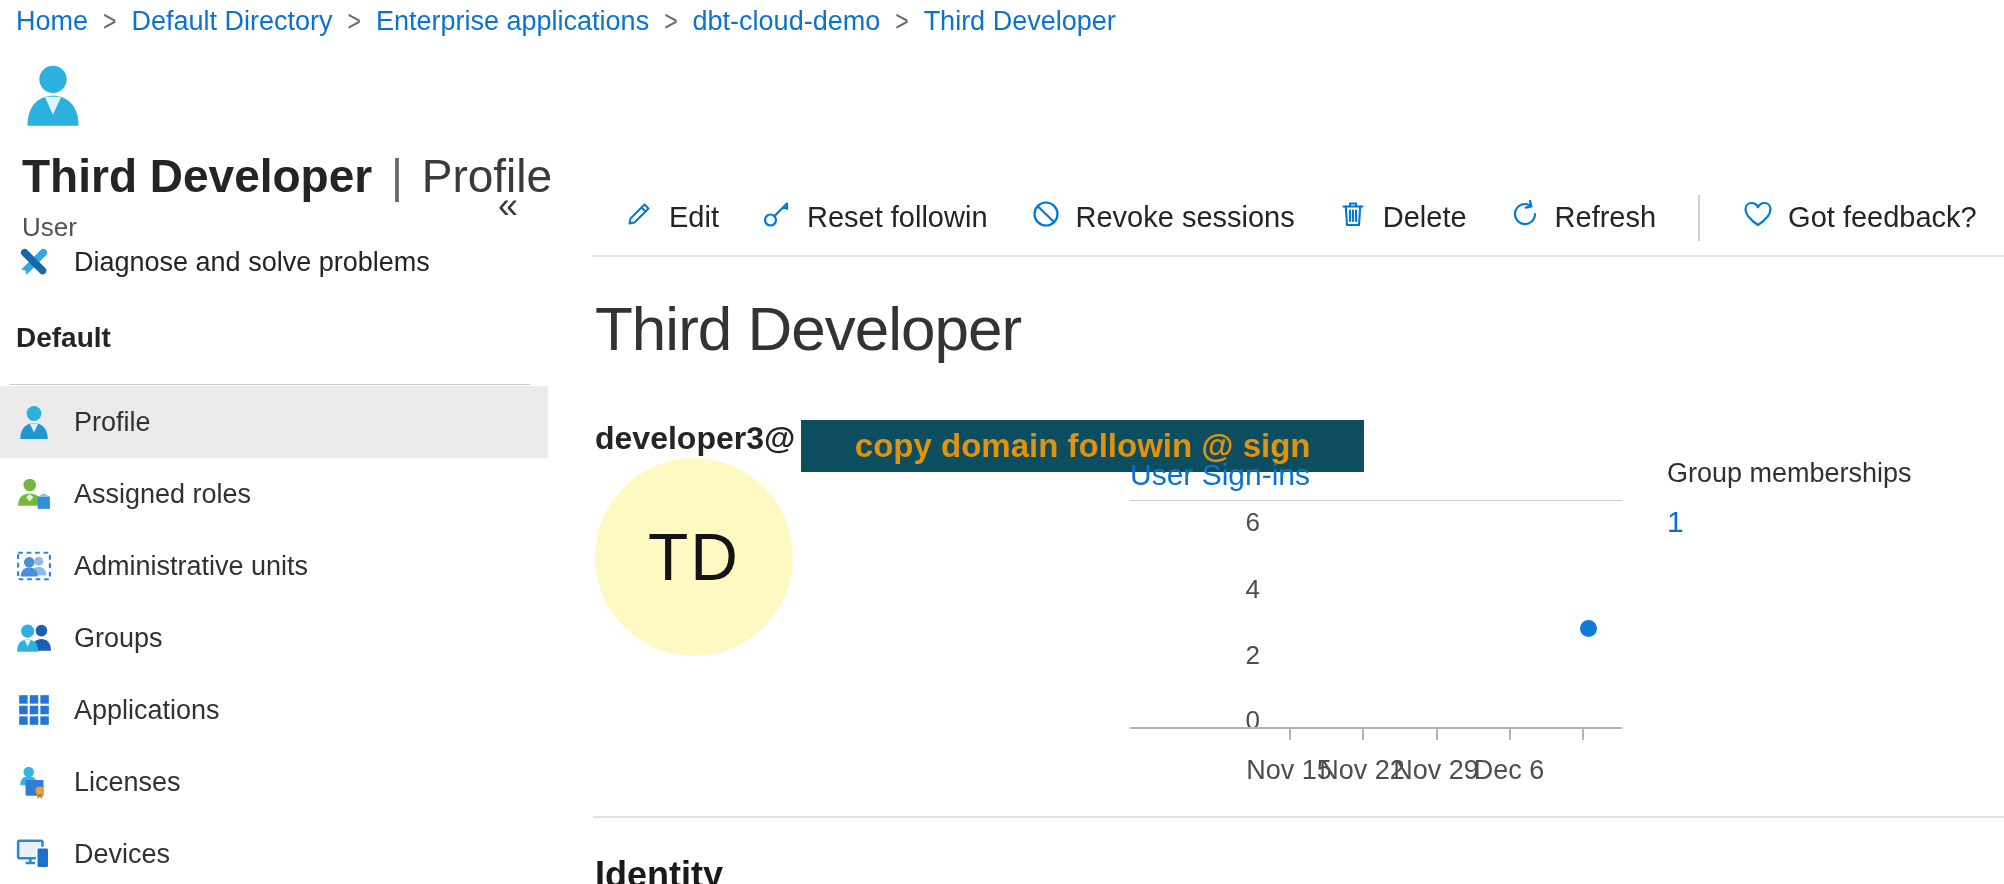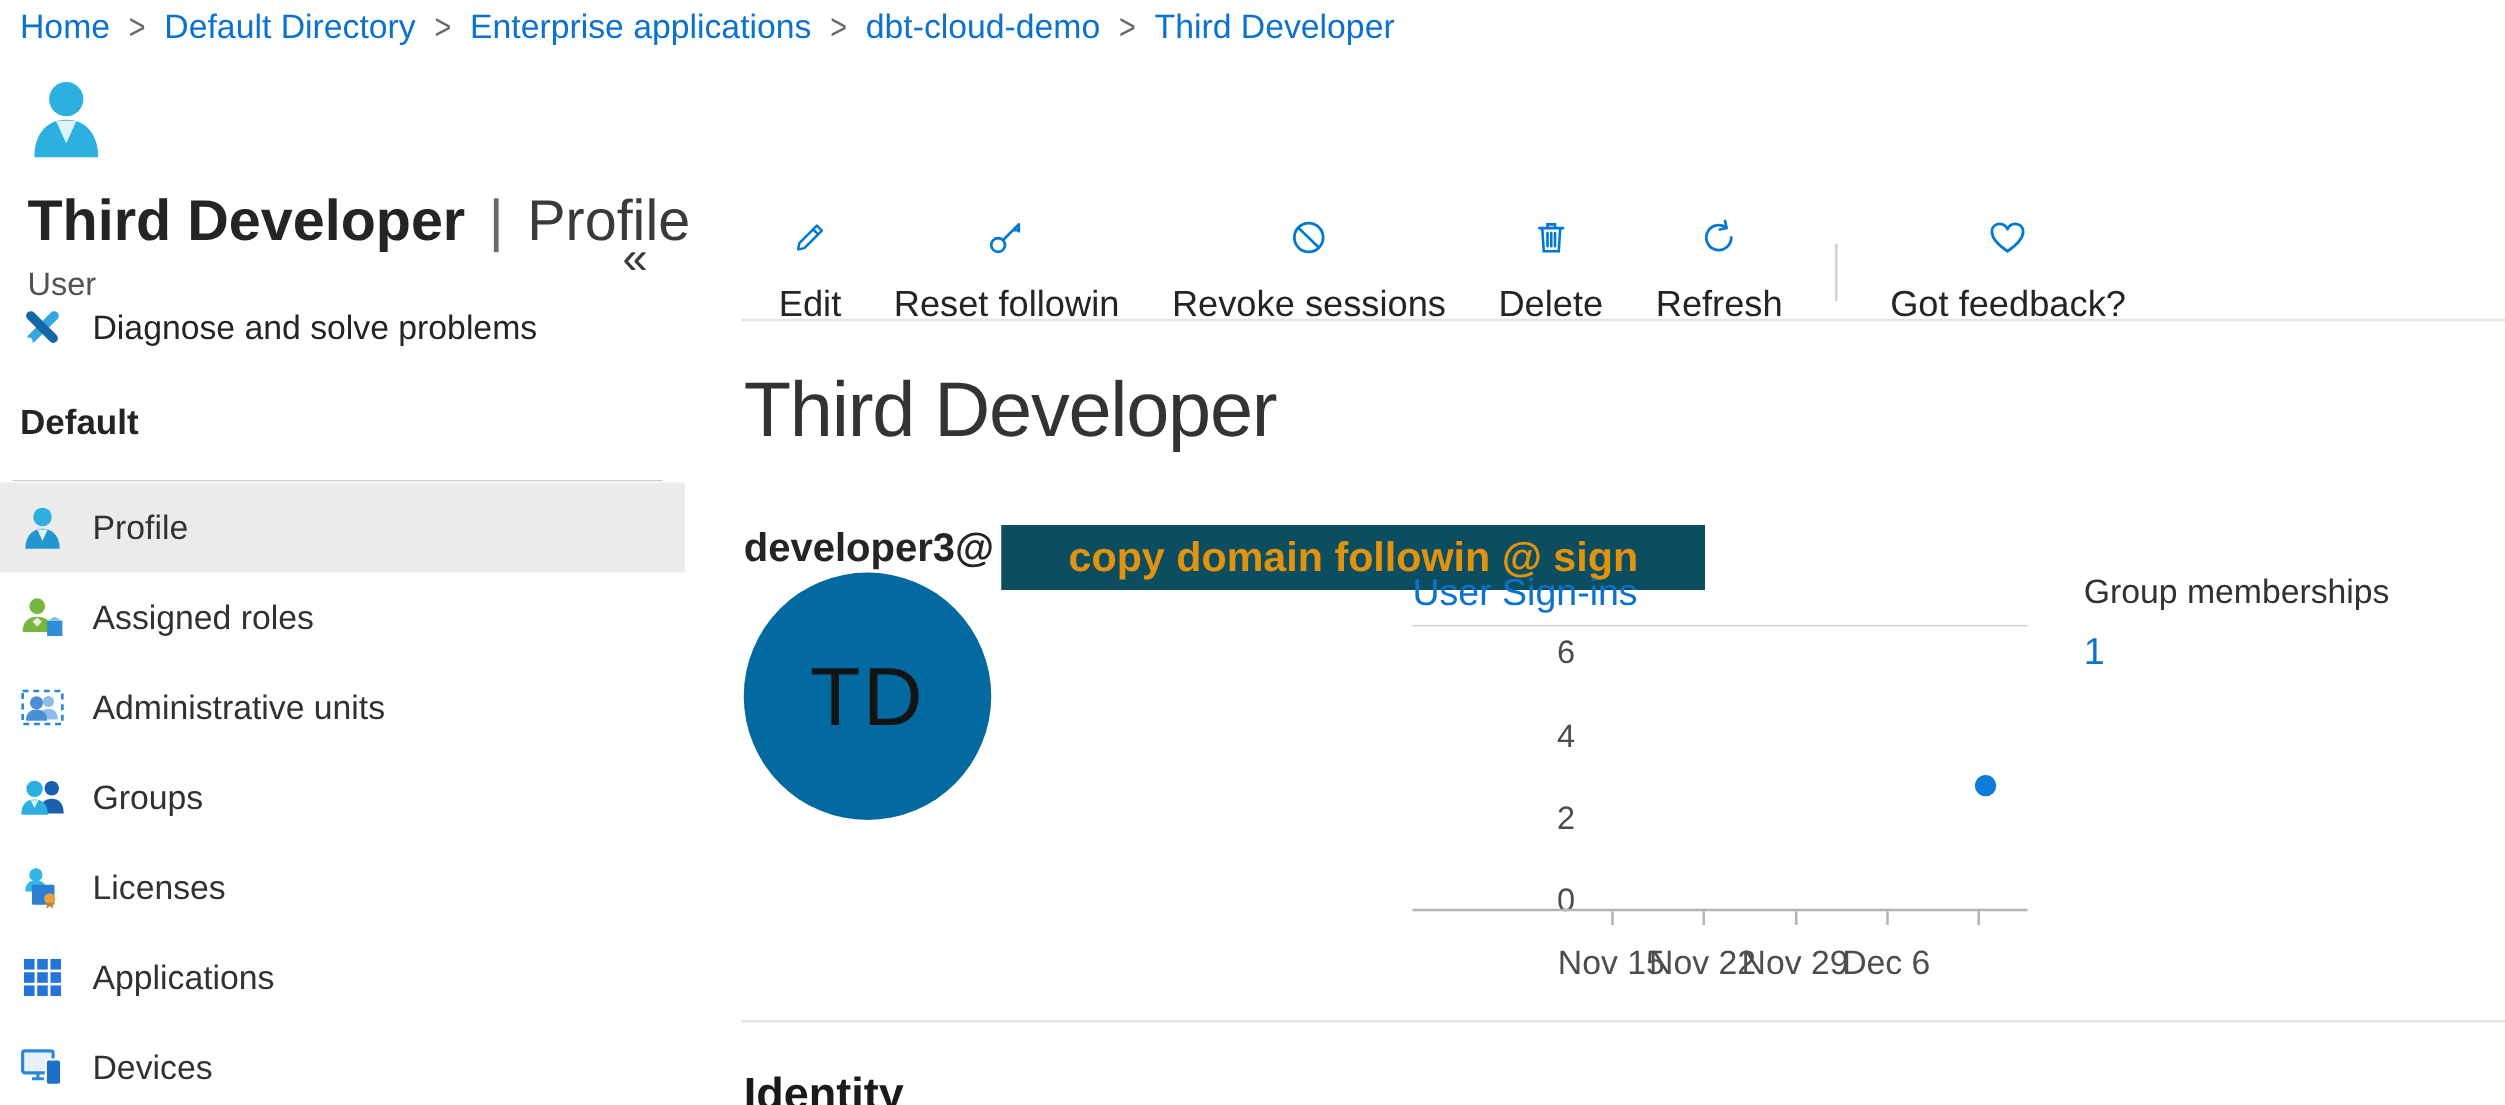--- a/index.html
+++ b/index.html
@@ -28,30 +28,30 @@
   .manage-hdr { position:absolute; left:16px; top:182px; font-size:28px; font-weight:700; color:#252423; }
   .manage-divider { position:absolute; left:10px; top:244px; width:520px; border-top:1px solid #cfcdcb; }
   .navlist { position:absolute; left:0; top:246px; width:548px; }
   .nav-item { height:72px; display:flex; align-items:center; gap:22px; padding-left:16px; font-size:27px; color:#323130; cursor:pointer; }
   .nav-item.selected { background:#ebebeb; }
   .icn { width:36px; height:36px; flex:0 0 36px; display:inline-flex; }
   .icn svg { width:100%; height:100%; }
 
   
   .toolbar { position:absolute; left:593px; top:180px; width:1411px; height:77px; display:flex; align-items:center; gap:42px; padding-left:30px; border-bottom:2px solid #e4e4e4; }
-  .tb-btn { display:flex; align-items:center; gap:14px; cursor:pointer; font-size:29px; color:#252423; white-space:nowrap;flex-direction:column; }
+  .tb-btn { display:flex; align-items:center; gap:14px; cursor:pointer; font-size:29px; color:#252423; white-space:nowrap; }
   .tb-btn svg { width:32px; height:32px; }
   .tb-divider { width:2px; height:46px; background:#d1d1d1; }
 
   
   .display-name { position:absolute; left:595px; top:293px; font-size:62px; font-weight:400; color:#333; letter-spacing:-1px; }
   .email-row { position:absolute; left:595px; top:372px; display:flex; align-items:center; }
   .email-prefix { font-size:32px; font-weight:700; color:#252423;margin-top:32px; }
   .redact-box { width:563px; height:52px; margin-left:6px; background:#0d4d60; color:#e1930e; font-size:33px; font-weight:700; display:flex; align-items:center; justify-content:center;margin-top:48px; }
-  .avatar { position:absolute; left:595px; top:458px; width:198px; height:198px; border-radius:50%; background:#0369a1; display:flex; align-items:center; justify-content:center; font-size:66px; color:#141414; letter-spacing:2px; }
+  .avatar { position:absolute; left:595px; top:458px; width:198px; height:198px; border-radius:50%; background:#fef9c3; display:flex; align-items:center; justify-content:center; font-size:66px; color:#141414; letter-spacing:2px; }
 
   
   .chart { position:absolute; left:1130px; top:458px; width:492px; }
   .chart-title { font-size:30px; color:#0b72cf; cursor:pointer; padding-bottom:8px; border-bottom:1px solid #ccc; }
   .plot { position:relative; height:228px; overflow:visible; }
   .ytick { position:absolute; width:130px; text-align:right; left:0; transform:translateY(-50%); font-size:26px; color:#4f4d4b; }
   .xaxis { position:absolute; left:0; right:0; bottom:0; height:2px; background:#b6b3b0; }
   .tickmark { position:absolute; top:228px; width:2px; height:11px; background:#b6b3b0; }
   .xtick { position:absolute; top:254px; transform:translateX(-50%); font-size:27px; color:#4f4d4b; white-space:nowrap; }
   .datapoint { position:absolute; width:17px; height:17px; border-radius:50%; background:#0f7bd8; left:450px; top:119px; }
@@ -159,45 +159,45 @@
             <path d="M15 29 C15 21 19 18 24 18 C29 18 33 21 33 29 Z" fill="#1b5fb0"></path>
             <circle cx="11" cy="10.5" r="6.2" fill="#2bb0e0"></circle>
             <path d="M1 30 C1 21.5 5.5 18.5 11 18.5 C16.5 18.5 21 21.5 21 30 Z" fill="#2bb0e0"></path>
             <path d="M8 19 L14 19 L11 25 Z" fill="#dff3fb"></path>
           </svg>
         </span>
         <span>Groups</span>
       </div>
       <div class="nav-item">
         <span class="icn">
-          <svg viewBox="0 0 34 34">
-            <circle cx="12" cy="7.5" r="5" fill="#35b4e5"></circle>
-            <path d="M4 20 C4 13.5 7.5 11.5 12 11.5 C16.5 11.5 20 13.5 20 20 Z" fill="#35b4e5"></path>
-            <rect x="9" y="15" width="17" height="15" rx="1" fill="#2e7fd4"></rect>
-            <circle cx="22.5" cy="25.5" r="4.2" fill="#e8a33d"></circle>
-            <path d="M20.5 28.5 L20 33 L22.5 31 L25 33 L24.5 28.5 Z" fill="#c9801d"></path>
-          </svg>
-        </span>
-        <span>Licenses</span>
-      </div>
-      <div class="nav-item">
-        <span class="icn">
           <svg viewBox="0 0 34 34" fill="#2574db">
             <rect x="3" y="3" width="8" height="8"></rect>
               <rect x="13" y="3" width="8" height="8"></rect>
               <rect x="23" y="3" width="8" height="8"></rect>
             <rect x="3" y="13" width="8" height="8"></rect>
               <rect x="13" y="13" width="8" height="8"></rect>
               <rect x="23" y="13" width="8" height="8"></rect>
             <rect x="3" y="23" width="8" height="8"></rect>
               <rect x="13" y="23" width="8" height="8"></rect>
               <rect x="23" y="23" width="8" height="8"></rect>
           </svg>
         </span>
         <span>Applications</span>
+      </div>
+      <div class="nav-item">
+        <span class="icn">
+          <svg viewBox="0 0 34 34">
+            <circle cx="12" cy="7.5" r="5" fill="#35b4e5"></circle>
+            <path d="M4 20 C4 13.5 7.5 11.5 12 11.5 C16.5 11.5 20 13.5 20 20 Z" fill="#35b4e5"></path>
+            <rect x="9" y="15" width="17" height="15" rx="1" fill="#2e7fd4"></rect>
+            <circle cx="22.5" cy="25.5" r="4.2" fill="#e8a33d"></circle>
+            <path d="M20.5 28.5 L20 33 L22.5 31 L25 33 L24.5 28.5 Z" fill="#c9801d"></path>
+          </svg>
+        </span>
+        <span>Licenses</span>
       </div>
       <div class="nav-item">
         <span class="icn">
           <svg viewBox="0 0 34 34">
             <rect x="2" y="4.5" width="23" height="16.5" rx="1.5" fill="#e8f1fa" stroke="#2b88d8" stroke-width="2.4"></rect>
             <path d="M9 25.5 H18 M13.5 21 V25.5" stroke="#2b88d8" stroke-width="2.4" fill="none"></path>
             <rect x="19.5" y="11" width="11.5" height="19" rx="2" fill="#1b72c8" stroke="#ffffff" stroke-width="1.6"></rect>
           </svg>
         </span>
         <span>Devices</span>

